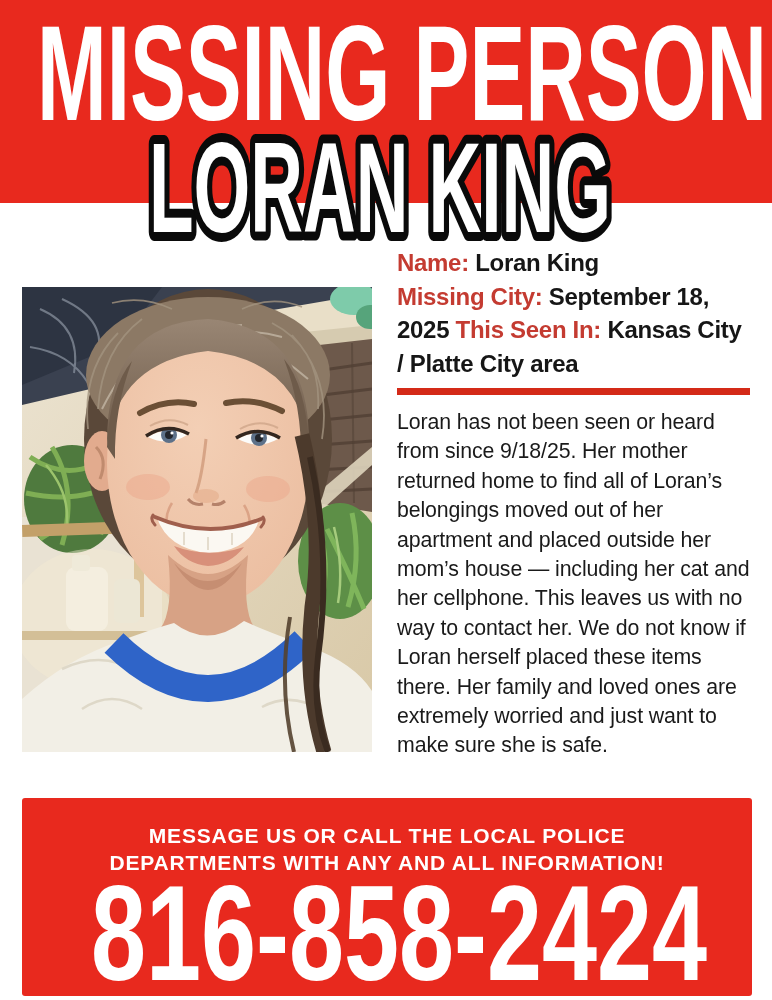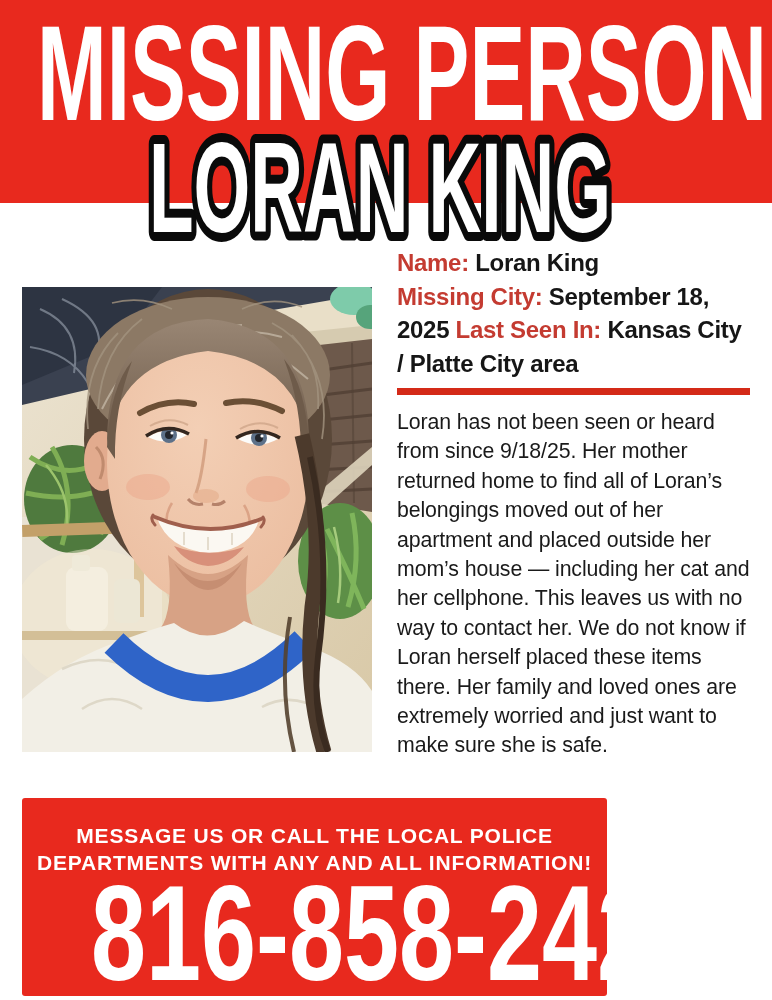--- a/index.html
+++ b/index.html
@@ -27,21 +27,21 @@
   .details{position:absolute;left:397px;top:246px;width:356px;}
   .info{
     margin:0;font-size:24px;line-height:33.5px;font-weight:bold;color:#161616;letter-spacing:-0.3px;
   }
   .info .lbl{color:var(--label-red);}
   .divider{margin-top:8px;width:353px;height:7px;background:var(--divider-red);}
   .desc{
     margin:13px 0 16px 0;font-size:21.3px;line-height:29.4px;color:var(--ink);letter-spacing:-0.1px;
   }
   .footer{
-    position:absolute;left:22px;top:798px;width:585px;height:198px;background:var(--red);
+    position:absolute;left:22px;top:798px;width:730px;height:198px;background:var(--red);
     border-radius:3px;text-align:center;color:#ffffff;
   }
   .msg{font-size:21px;font-weight:bold;letter-spacing:0.8px;line-height:27px;}
   .msg1{padding-top:24px;}
   .phone-svg{position:absolute;left:0;bottom:2px;width:730px;height:118px;overflow:visible;}
   .phone-svg text{font-family:"Liberation Sans",sans-serif;font-weight:bold;fill:#ffffff;}
 </style>
 </head>
 <body>
 
@@ -198,21 +198,21 @@
       </g>
     </svg>
   </div>
 
   <div class="details">
     <p class="info">
       <span class="lbl">Name:</span>
       <span class="val">Loran King</span><br>
       <span class="lbl">Missing City:</span>
       <span class="val">September 18, 2025</span>
-      <span class="lbl">Last Seen In:</span>
+      <span class="lbl">This Seen In:</span>
       <span class="val">Kansas City / Platte City area</span>
     </p>
     <div class="divider"></div>
     <p class="desc">Loran has not been seen or heard from since 9/18/25. Her mother returned home to find all of Loran’s belongings moved out of her apartment and placed outside her mom’s house — including her cat and her cellphone. This leaves us with no way to contact her. We do not know if Loran herself placed these items there. Her family and loved ones are extremely worried and just want to make sure she is safe.</p>
   </div>
 
   <div class="footer">
     <div class="msg msg1">MESSAGE US OR CALL THE LOCAL POLICE</div>
     <div class="msg">DEPARTMENTS WITH ANY AND ALL INFORMATION!</div>
     <svg class="phone-svg" viewBox="0 0 730 118" aria-hidden="true">

